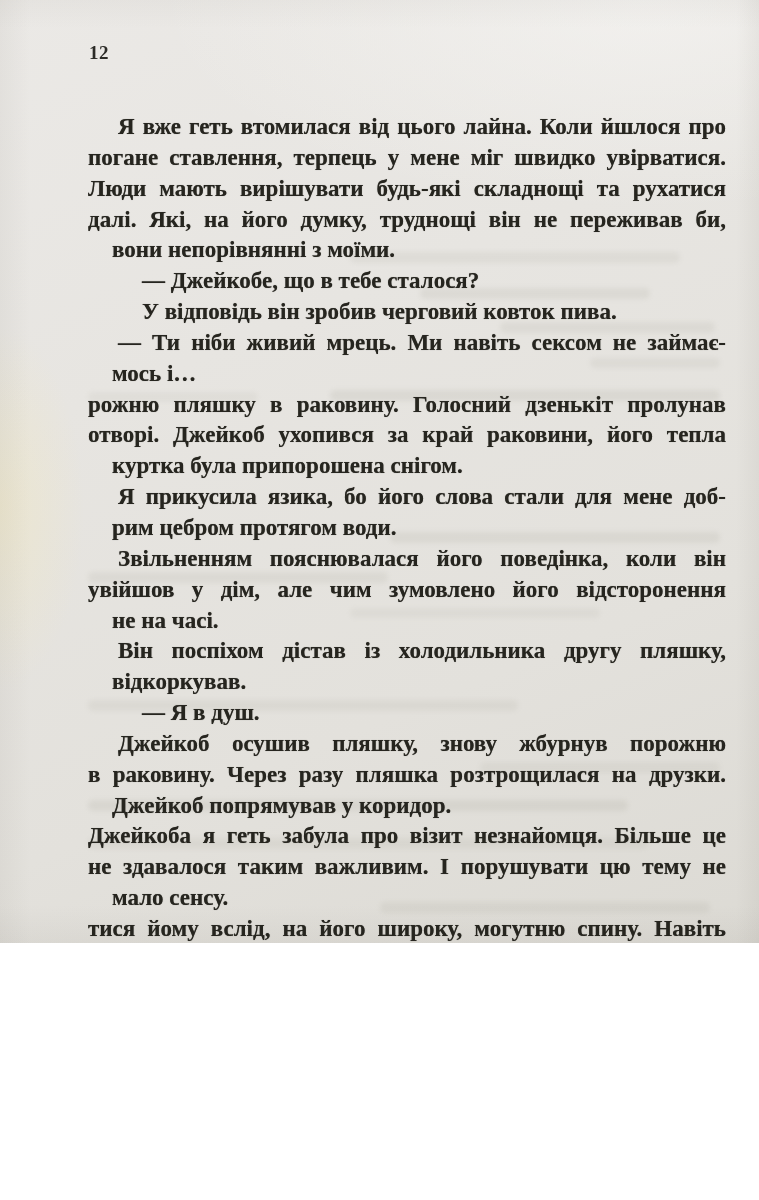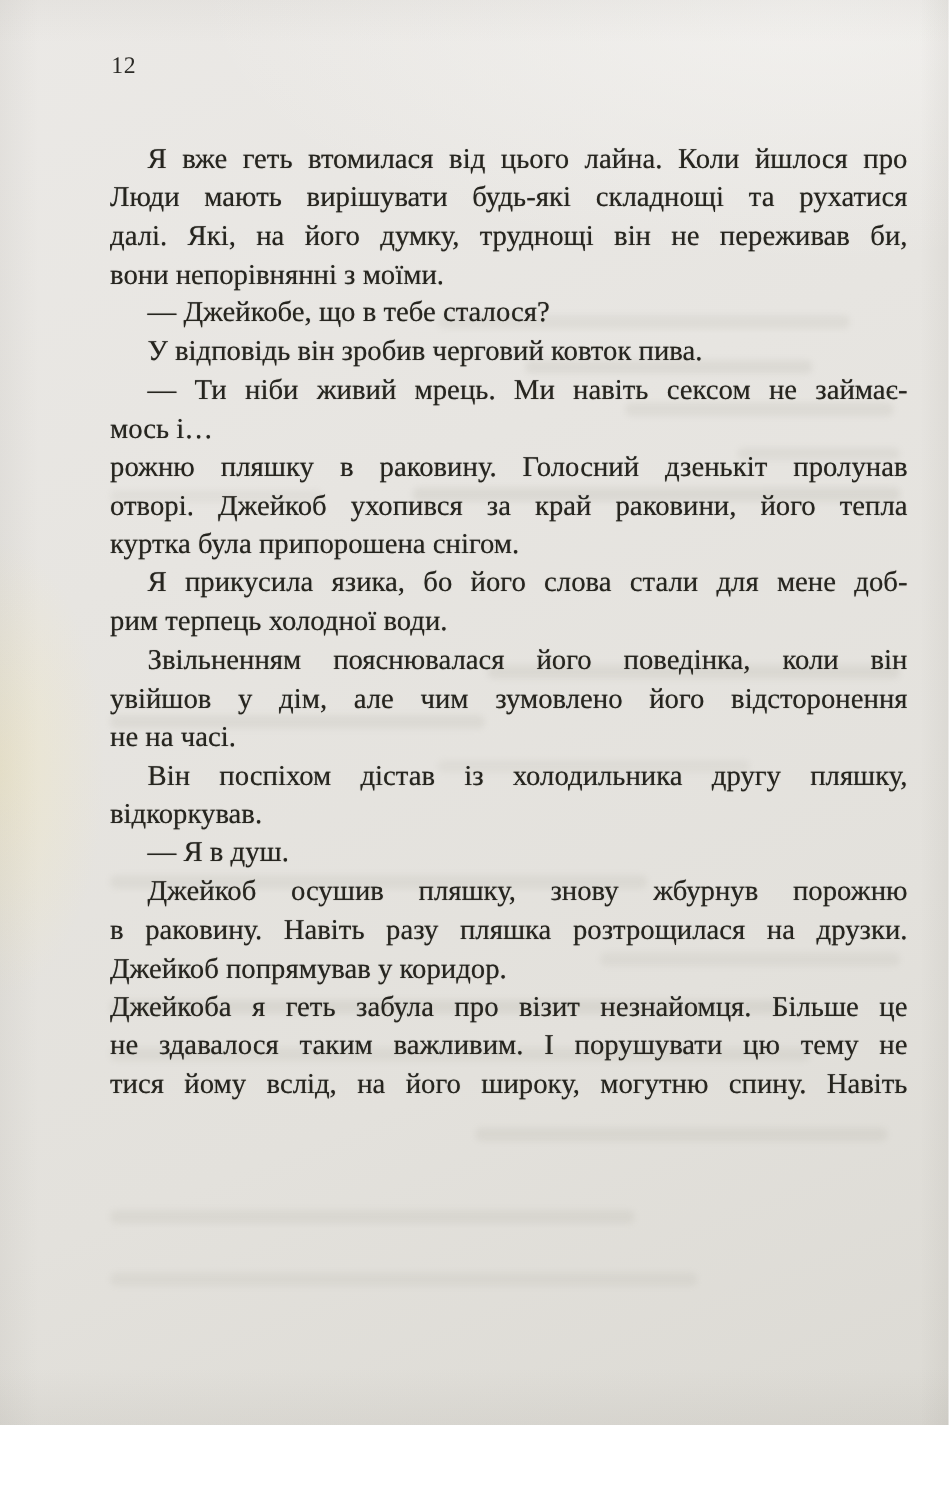--- a/index.html
+++ b/index.html
@@ -1,25 +1,26 @@
 <!DOCTYPE html>
 <html><head>
 <meta charset="utf-8">
 <style>
   html, body { margin: 0; padding: 0; }
   .page {
     position: relative;
     width: 759px;
-    height: 1140px;
+    height: 943px;
     overflow: hidden;
     background:
       radial-gradient(ellipse 120px 260px at 0% 54%, rgba(240,231,193,0.55), rgba(240,231,193,0) 70%),
       radial-gradient(ellipse 700px 300px at 85% 0%, rgba(248,247,245,0.6), rgba(248,247,245,0) 70%),
       linear-gradient(158deg, #ebe9e6 0%, #e7e5e1 35%, #e3e1dc 70%, #dcdad4 100%);
     font-family: "Liberation Serif", "DejaVu Serif", serif;
+    font-weight: bold;
   }
   
   .page::after {
     content: "";
     position: absolute; inset: 0;
     pointer-events: none;
     background:
       linear-gradient(to right, rgba(120,115,105,0.07), rgba(120,115,105,0) 4%, rgba(120,115,105,0) 97%, rgba(120,115,105,0.08)),
       linear-gradient(to bottom, rgba(120,115,105,0.05), rgba(120,115,105,0) 3%, rgba(120,115,105,0) 96%, rgba(120,115,105,0.07));
   }
@@ -43,40 +44,41 @@
   }
   .para { margin: 0; }
   .line {
     height: 30.85px;
     line-height: 30.85px;
     text-align: justify;
     text-align-last: justify;
     overflow: hidden;
     white-space: nowrap;
   }
-  .line.last { text-align-last: left; }
+  .line.last { text-align-last: left; margin-left: 24px; }
   .line.first { text-indent: 30px; }
   
   .smudge {
     position: absolute;
     background: #8f8d7e;
     border-radius: 5px;
     filter: blur(2.6px);
     z-index: 1;
     pointer-events: none;
   }
 </style>
 </head>
 <body>
 
 <div class="page">
   <div class="page-number">12</div>
   <div class="text-block">
       <div class="para">
         <div class="line first">Я вже геть втомилася від цього лайна. Коли йшлося про</div>
+        <div class="line">погане ставлення, терпець у мене міг швидко увірватися.</div>
         <div class="line">Люди мають вирішувати будь-які складнощі та рухатися</div>
         <div class="line">далі. Які, на його думку, труднощі він не переживав би,</div>
         <div class="line last">вони непорівнянні з моїми.</div>
       </div>
       <div class="para">
         <div class="line first last">— Джейкобе, що в тебе сталося?</div>
       </div>
       <div class="para">
         <div class="line first last">У відповідь він зробив черговий ковток пива.</div>
       </div>
@@ -84,42 +86,43 @@
         <div class="line first">— Ти ніби живий мрець. Ми навіть сексом не займає-</div>
         <div class="line last">мось і…</div>
       </div>
       <div class="para">
         <div class="line">рожню пляшку в раковину. Голосний дзенькіт пролунав</div>
         <div class="line">отворі. Джейкоб ухопився за край раковини, його тепла</div>
         <div class="line last">куртка була припорошена снігом.</div>
       </div>
       <div class="para">
         <div class="line first">Я прикусила язика, бо його слова стали для мене доб-</div>
-        <div class="line last">рим терпець холодної води.</div>
+        <div class="line last">рим цебром протягом води.</div>
       </div>
       <div class="para">
         <div class="line first">Звільненням пояснювалася його поведінка, коли він</div>
         <div class="line">увійшов у дім, але чим зумовлено його відсторонення</div>
         <div class="line last">не на часі.</div>
       </div>
       <div class="para">
         <div class="line first">Він поспіхом дістав із холодильника другу пляшку,</div>
         <div class="line last">відкоркував.</div>
       </div>
       <div class="para">
         <div class="line first last">— Я в душ.</div>
       </div>
       <div class="para">
         <div class="line first">Джейкоб осушив пляшку, знову жбурнув порожню</div>
-        <div class="line">в раковину. Навіть разу пляшка розтрощилася на друзки.</div>
+        <div class="line">в раковину. Через разу пляшка розтрощилася на друзки.</div>
         <div class="line last">Джейкоб попрямував у коридор.</div>
       </div>
       <div class="para">
         <div class="line">Джейкоба я геть забула про візит незнайомця. Більше це</div>
         <div class="line">не здавалося таким важливим. І порушувати цю тему не</div>
+        <div class="line last">мало сенсу.</div>
       </div>
       <div class="para">
         <div class="line">тися йому вслід, на його широку, могутню спину. Навіть</div>
       </div>
     </div>
 <div class="smudge" style="top: 252px; left: 350px; width: 330px; height: 11px; opacity: 0.1;"></div>
     <div class="smudge" style="top: 288px; left: 420px; width: 230px; height: 11px; opacity: 0.12;"></div>
     <div class="smudge" style="top: 322px; left: 500px; width: 215px; height: 11px; opacity: 0.11;"></div>
     <div class="smudge" style="top: 358px; left: 590px; width: 130px; height: 10px; opacity: 0.1;"></div>
     <div class="smudge" style="top: 390px; left: 330px; width: 390px; height: 11px; opacity: 0.13;"></div>

